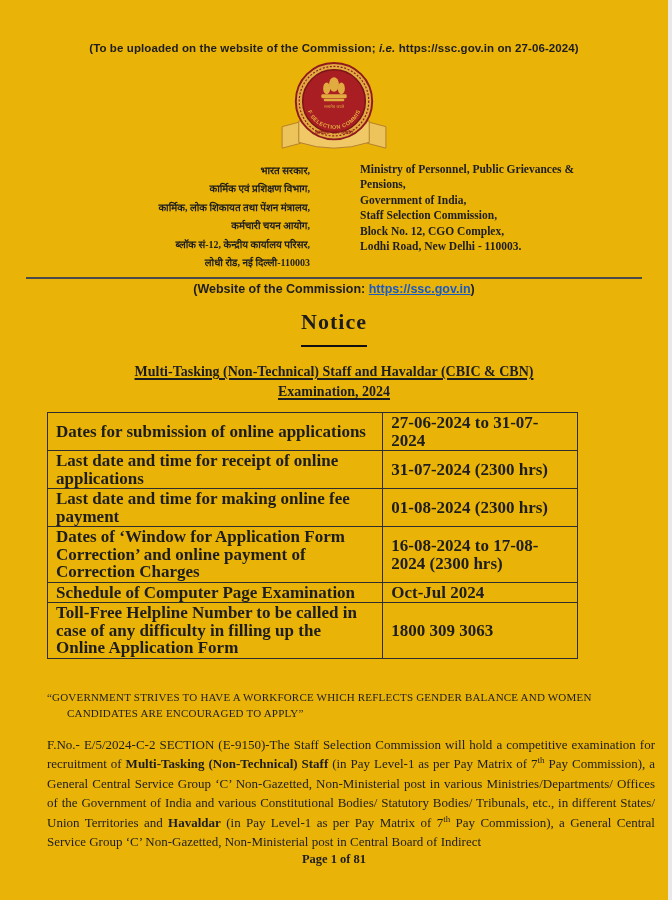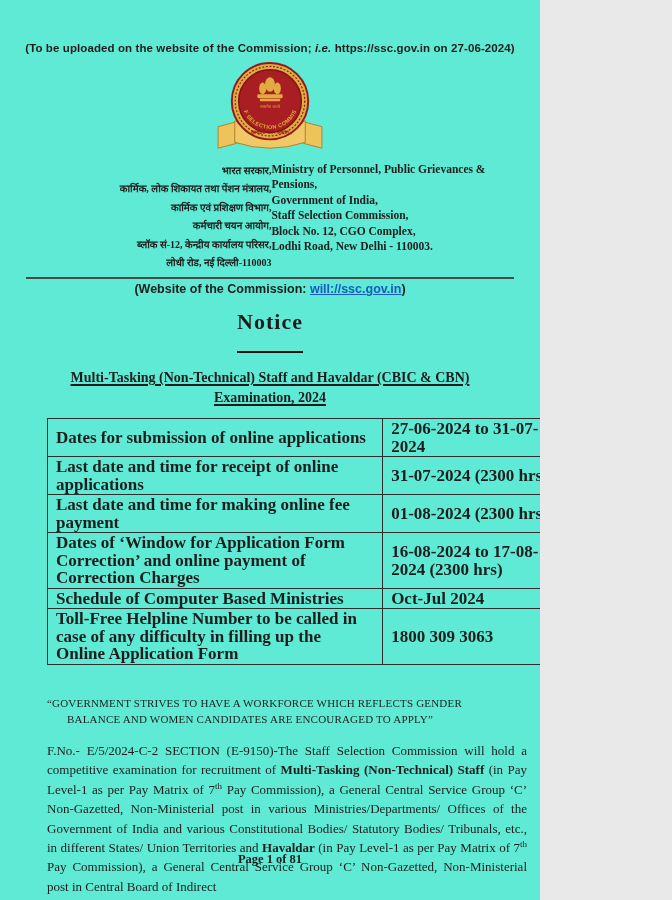--- a/index.html
+++ b/index.html
@@ -4,22 +4,22 @@
 <style>
   html,body{margin:0;padding:0;}
   body{
     width:672px;height:900px;
     background:#e9e9e9;
     font-family:"Liberation Serif", serif;
     color:#1d1d1d;
   }
   .page{
     position:relative;
-    width:540px;height:900px;
-    background:#5eead4;
+    width:668px;height:900px;
+    background:#eab308;
     overflow:hidden;
     box-sizing:border-box;
   }
   
   .header-note{
     padding-top:42px;
     text-align:center;
     font-family:"Liberation Sans", sans-serif;
     font-weight:bold;
     font-size:11.5px;
@@ -68,21 +68,21 @@
   .notice-heading{
     margin-top:13px;
     text-align:center;
   }
   .notice-heading span{
     display:inline-block;
     font-size:22px;
     font-weight:bold;
     letter-spacing:1px;
     border-bottom:2.5px solid #111;
-    padding-bottom:16px;
+    padding-bottom:10px;
   }
   .exam-title{
     margin-top:15px;
     text-align:center;
     font-weight:bold;
     font-size:14px;
     line-height:20px;
   }
   .exam-title span{
     text-decoration:underline;
@@ -171,39 +171,39 @@
         <textPath href="#arc-bottom" startOffset="50%" text-anchor="middle">STAFF SELECTION COMMISSION</textPath>
       </text>
 
       <text x="60" y="74" font-size="5" fill="#8f1a1d" text-anchor="middle" font-weight="bold" font-family="Liberation Sans, sans-serif">कर्मचारी चयन आयोग</text>
     </svg>
   </div>
 
   <div class="address-row">
     <div class="addr-hindi">
       <div>भारत सरकार,</div>
+      <div>कार्मिक एवं प्रशिक्षण विभाग,</div>
       <div>कार्मिक, लोक शिकायत तथा पेंशन मंत्रालय,</div>
-      <div>कार्मिक एवं प्रशिक्षण विभाग,</div>
       <div>कर्मचारी चयन आयोग,</div>
       <div>ब्लॉक  सं-12, केन्द्रीय कार्यालय परिसर,</div>
       <div>लोधी रोड, नई दिल्ली-110003</div>
     </div>
     <div class="addr-english">
       <div>Ministry of Personnel, Public Grievances &amp; Pensions,</div>
       <div>Government of India,</div>
       <div>Staff Selection Commission,</div>
       <div>Block No. 12, CGO Complex,</div>
       <div>Lodhi Road, New Delhi - 110003.</div>
     </div>
   </div>
 
   <hr class="divider">
 
   <div class="website-line">
-    <span>(Website of the Commission: </span><a href="#">will://ssc.gov.in</a><span>)</span>
+    <span>(Website of the Commission: </span><a href="#">https://ssc.gov.in</a><span>)</span>
   </div>
 
   <div class="notice-heading">
     <span>Notice</span>
   </div>
 
   <div class="exam-title">
     <span>Multi-Tasking (Non-Technical) Staff and Havaldar (CBIC &amp; CBN)</span><br>
     <span>Examination, 2024</span>
   </div>
@@ -220,21 +220,21 @@
       </tr>
       <tr>
         <td class="lbl">Last date and time for making online fee payment</td>
         <td class="val">01-08-2024 (2300 hrs)</td>
       </tr>
       <tr>
         <td class="lbl">Dates of ‘Window for Application Form Correction’ and online payment of Correction Charges</td>
         <td class="val">16-08-2024 to 17-08-2024 (2300 hrs)</td>
       </tr>
       <tr>
-        <td class="lbl">Schedule of Computer Based Ministries</td>
+        <td class="lbl">Schedule of Computer Page Examination</td>
         <td class="val">Oct-Jul 2024</td>
       </tr>
       <tr>
         <td class="lbl">Toll-Free Helpline Number to be called in case of any difficulty in filling up the Online Application Form</td>
         <td class="val">1800 309 3063</td>
       </tr>
     </tbody>
   </table>
 
   <div class="quote">“GOVERNMENT STRIVES TO HAVE A WORKFORCE WHICH REFLECTS GENDER BALANCE AND WOMEN CANDIDATES ARE ENCOURAGED TO APPLY”</div>

